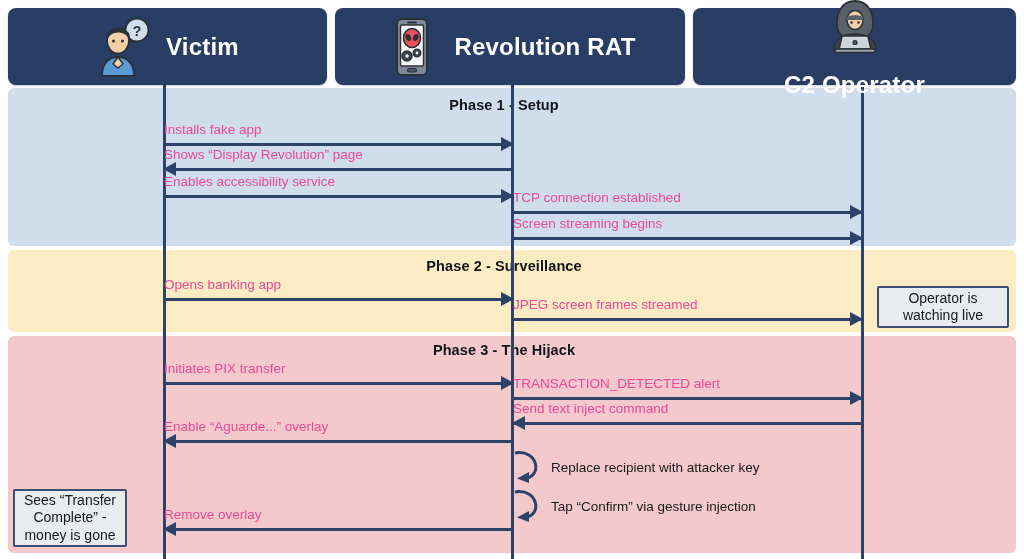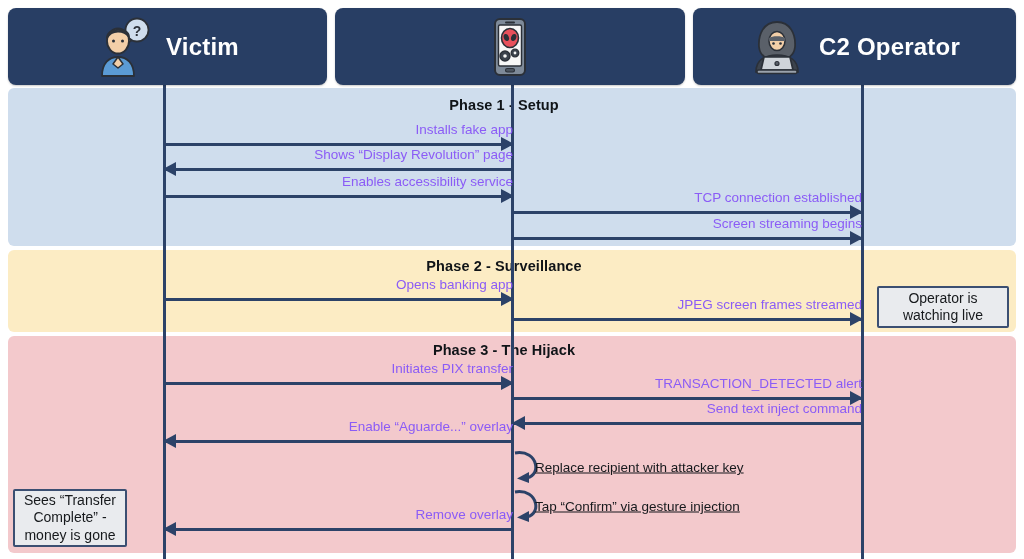--- a/index.html
+++ b/index.html
@@ -49,21 +49,21 @@
     background: #283e64;
     border-radius: 8px;
     display: flex;
     align-items: center;
     justify-content: center;
     gap: 14px;
     box-shadow: 0 1px 2px rgba(0,0,0,0.22);
   }
   #actor-victim   { left: 8px;   width: 319px; }
   #actor-rat      { left: 335px; width: 350px; }
-  #actor-operator { left: 693px; width: 323px; }
+  #actor-operator { left: 693px; width: 323px; flex-direction: column; }
 
   .actor-label {
     color: #ffffff;
     font-size: 24px;
     font-weight: bold;
     letter-spacing: 0.2px;
     white-space: nowrap;
   }
   .actor-icon { width: 56px; height: 62px; flex: 0 0 auto; }
 
@@ -100,38 +100,37 @@
     border-left: 13px solid #2c4268;
   }
   .msg.to-left .head {
     left: -1px;
     border-right: 13px solid #2c4268;
   }
   .msg .caption {
     position: absolute;
     left: 0; right: 0;
     bottom: 6px;
-    text-align: right;
+    text-align: left;
     font-size: 13.5px;
-    color: #8b5cf6;
+    color: #ec4899;
     white-space: nowrap;
   }
 
   
   .selfmsg { position: absolute; }
   .selfmsg .loop { position: absolute; left: 0; top: 0; }
   .selfmsg .caption {
     position: absolute;
-    left: 22px;
+    left: 38px;
     top: 50%;
     transform: translateY(-50%);
     font-size: 13.5px;
     color: #16191c;
     white-space: nowrap;
-    text-decoration: underline;
   }
 
   
   .note {
     position: absolute;
     background: #e9ebee;
     border: 2px solid #3b4f72;
     border-radius: 2px;
     display: flex;
     align-items: center;
@@ -198,20 +197,21 @@
         <ellipse cx="28" cy="22" rx="8.5" ry="9.5" fill="#e8505b" stroke="#2b3038" stroke-width="1.6"></ellipse>
         <ellipse cx="24.3" cy="21.5" rx="2.6" ry="3.6" fill="#2b3038" transform="rotate(-18 24.3 21.5)"></ellipse>
         <ellipse cx="31.7" cy="21.5" rx="2.6" ry="3.6" fill="#2b3038" transform="rotate(18 31.7 21.5)"></ellipse>
 
         <circle cx="23" cy="40" r="5" fill="#3c434d" stroke="#2b3038" stroke-width="1.4"></circle>
         <circle cx="23" cy="40" r="1.8" fill="#f7f7f7"></circle>
         <circle cx="33" cy="37" r="3.8" fill="#3c434d" stroke="#2b3038" stroke-width="1.3"></circle>
         <circle cx="33" cy="37" r="1.4" fill="#f7f7f7"></circle>
       </svg>
     </span>
+    <span class="actor-label">Revolution RAT</span>
   </div>
 
   <div class="actor-box" id="actor-operator">
     <span class="actor-icon">
       <svg viewBox="0 0 56 62" width="56" height="62">
 
         <path d="M28 6 C15 6, 9 18, 10 31 C11 40, 17 44, 28 44 C39 44, 45 40, 46 31 C47 18, 41 6, 28 6 Z" fill="#5a6069" stroke="#2b3038" stroke-width="1.8"></path>
 
         <ellipse cx="28" cy="25" rx="8" ry="9.5" fill="#f3cfa8" stroke="#2b3038" stroke-width="1.5"></ellipse>
         <path d="M20 22 C23 19.5, 33 19.5, 36 22 L36 25 L20 25 Z" fill="#5a6069"></path>

